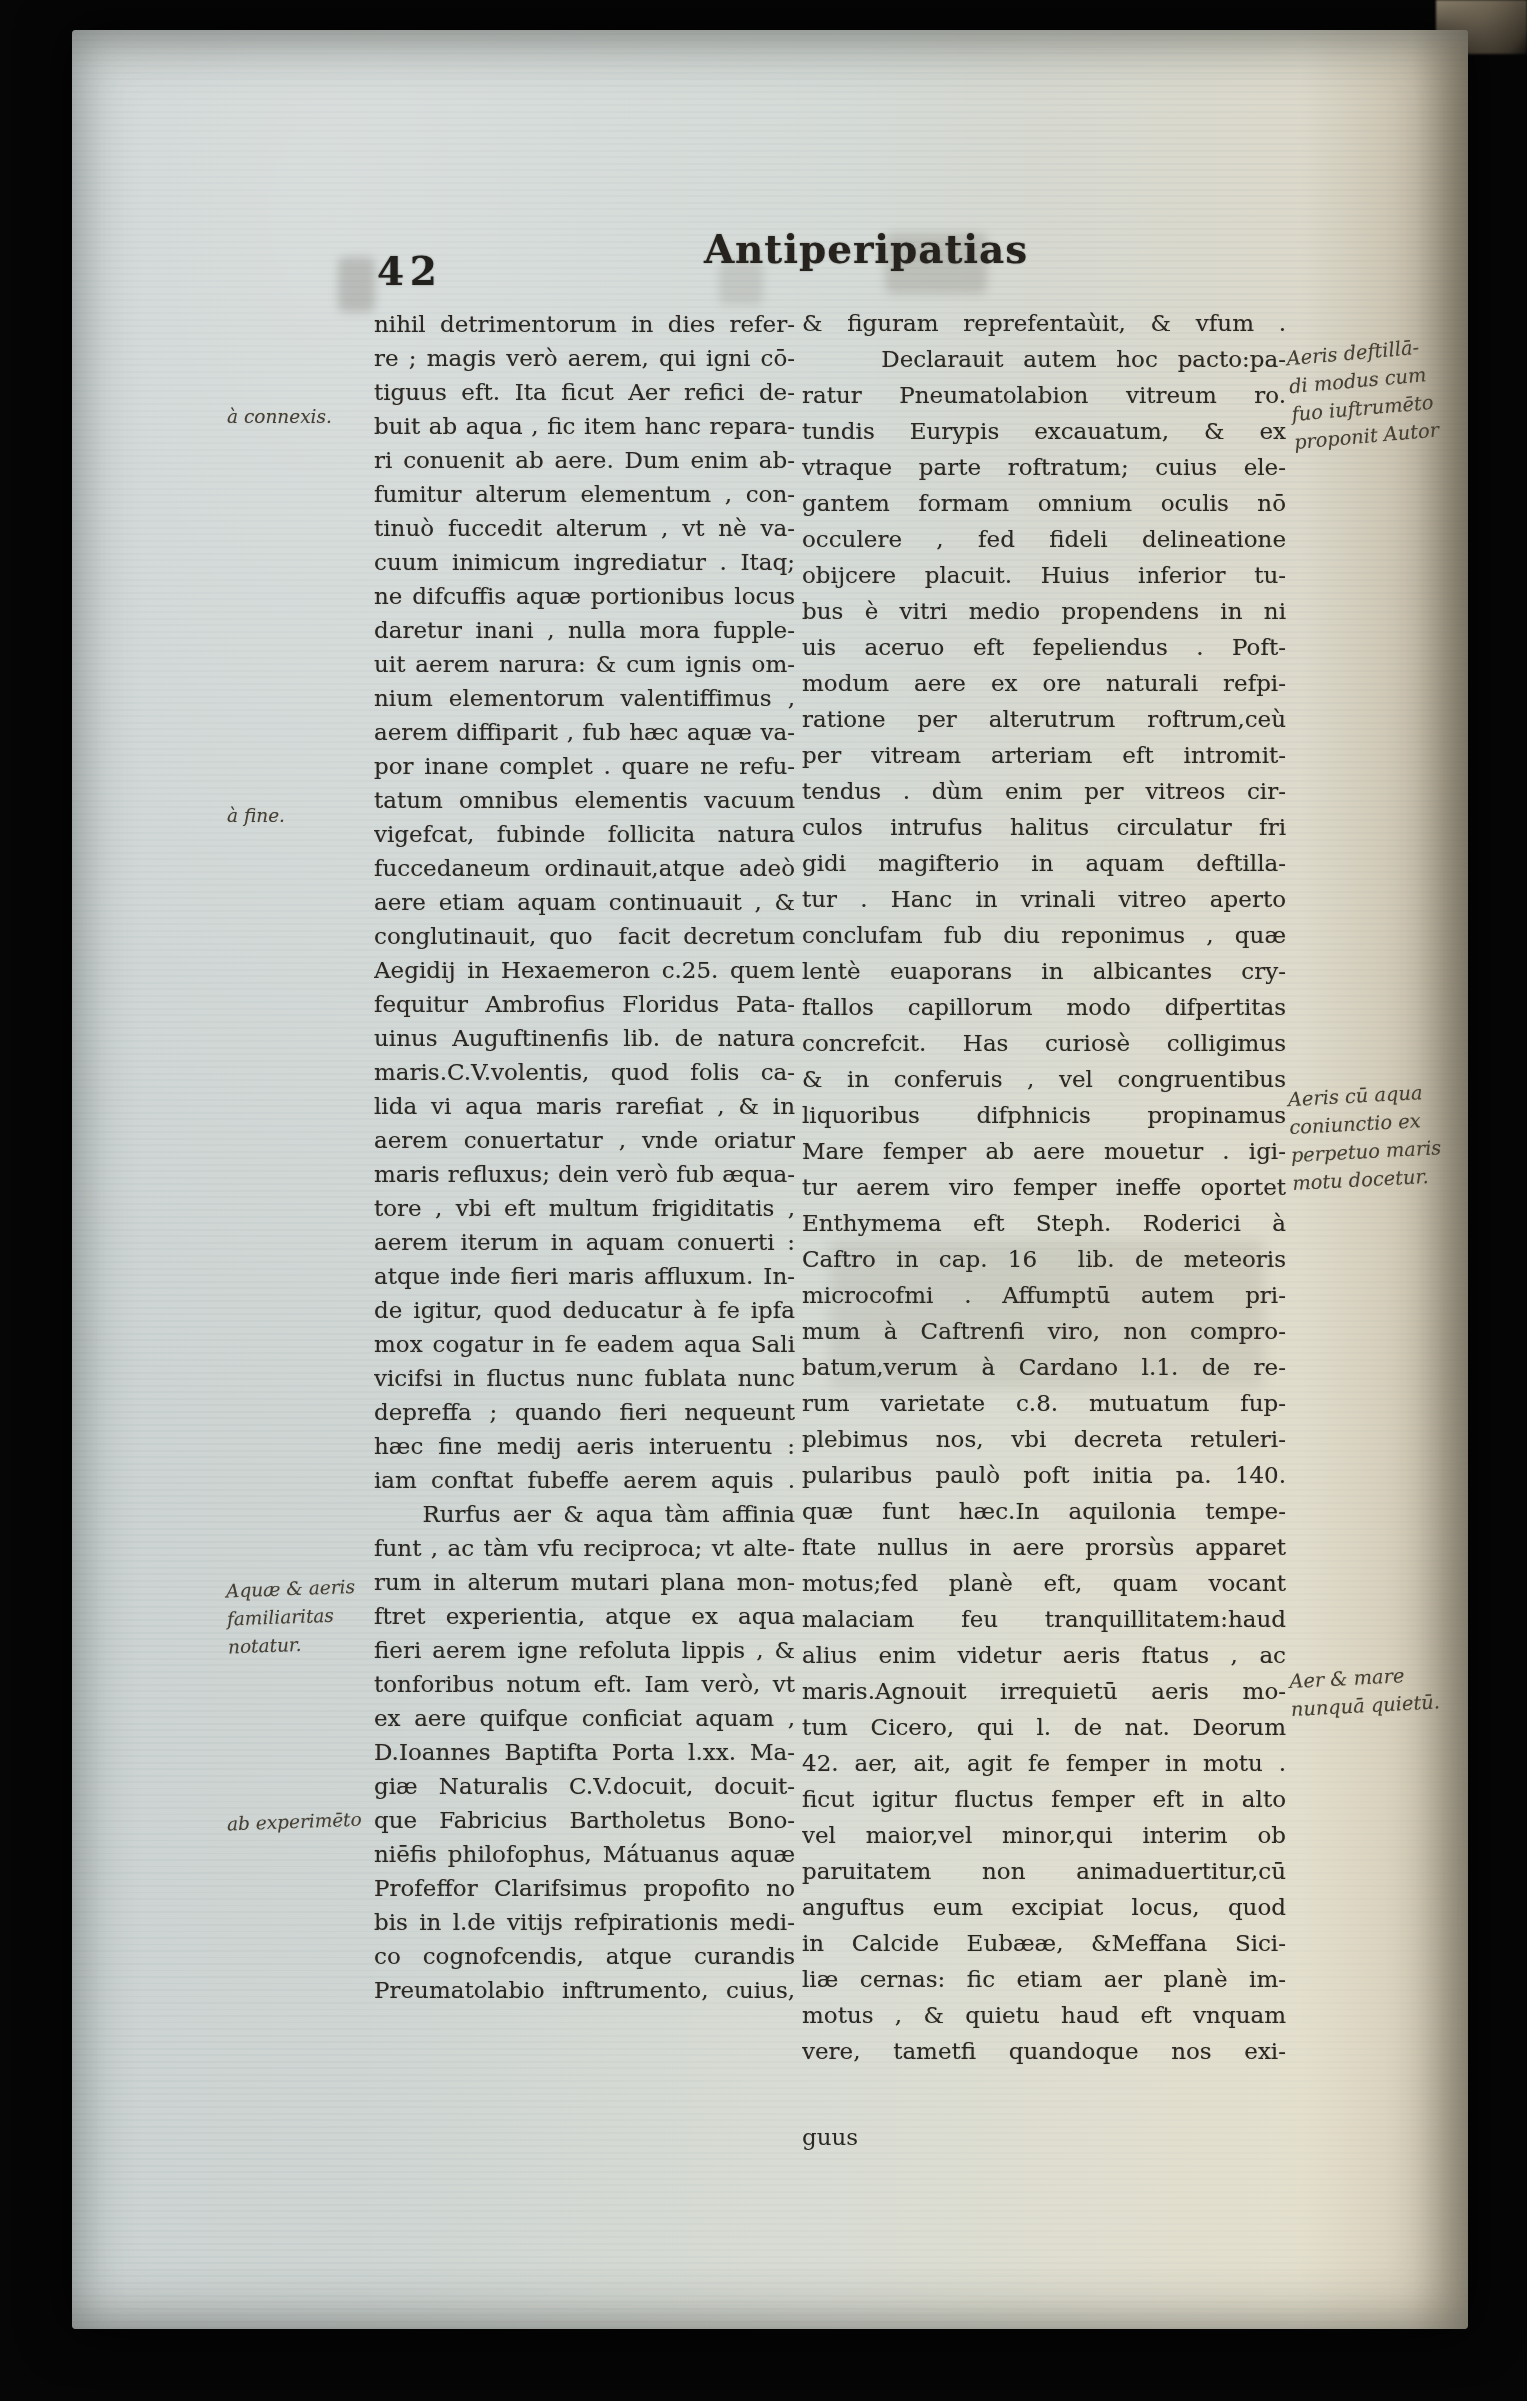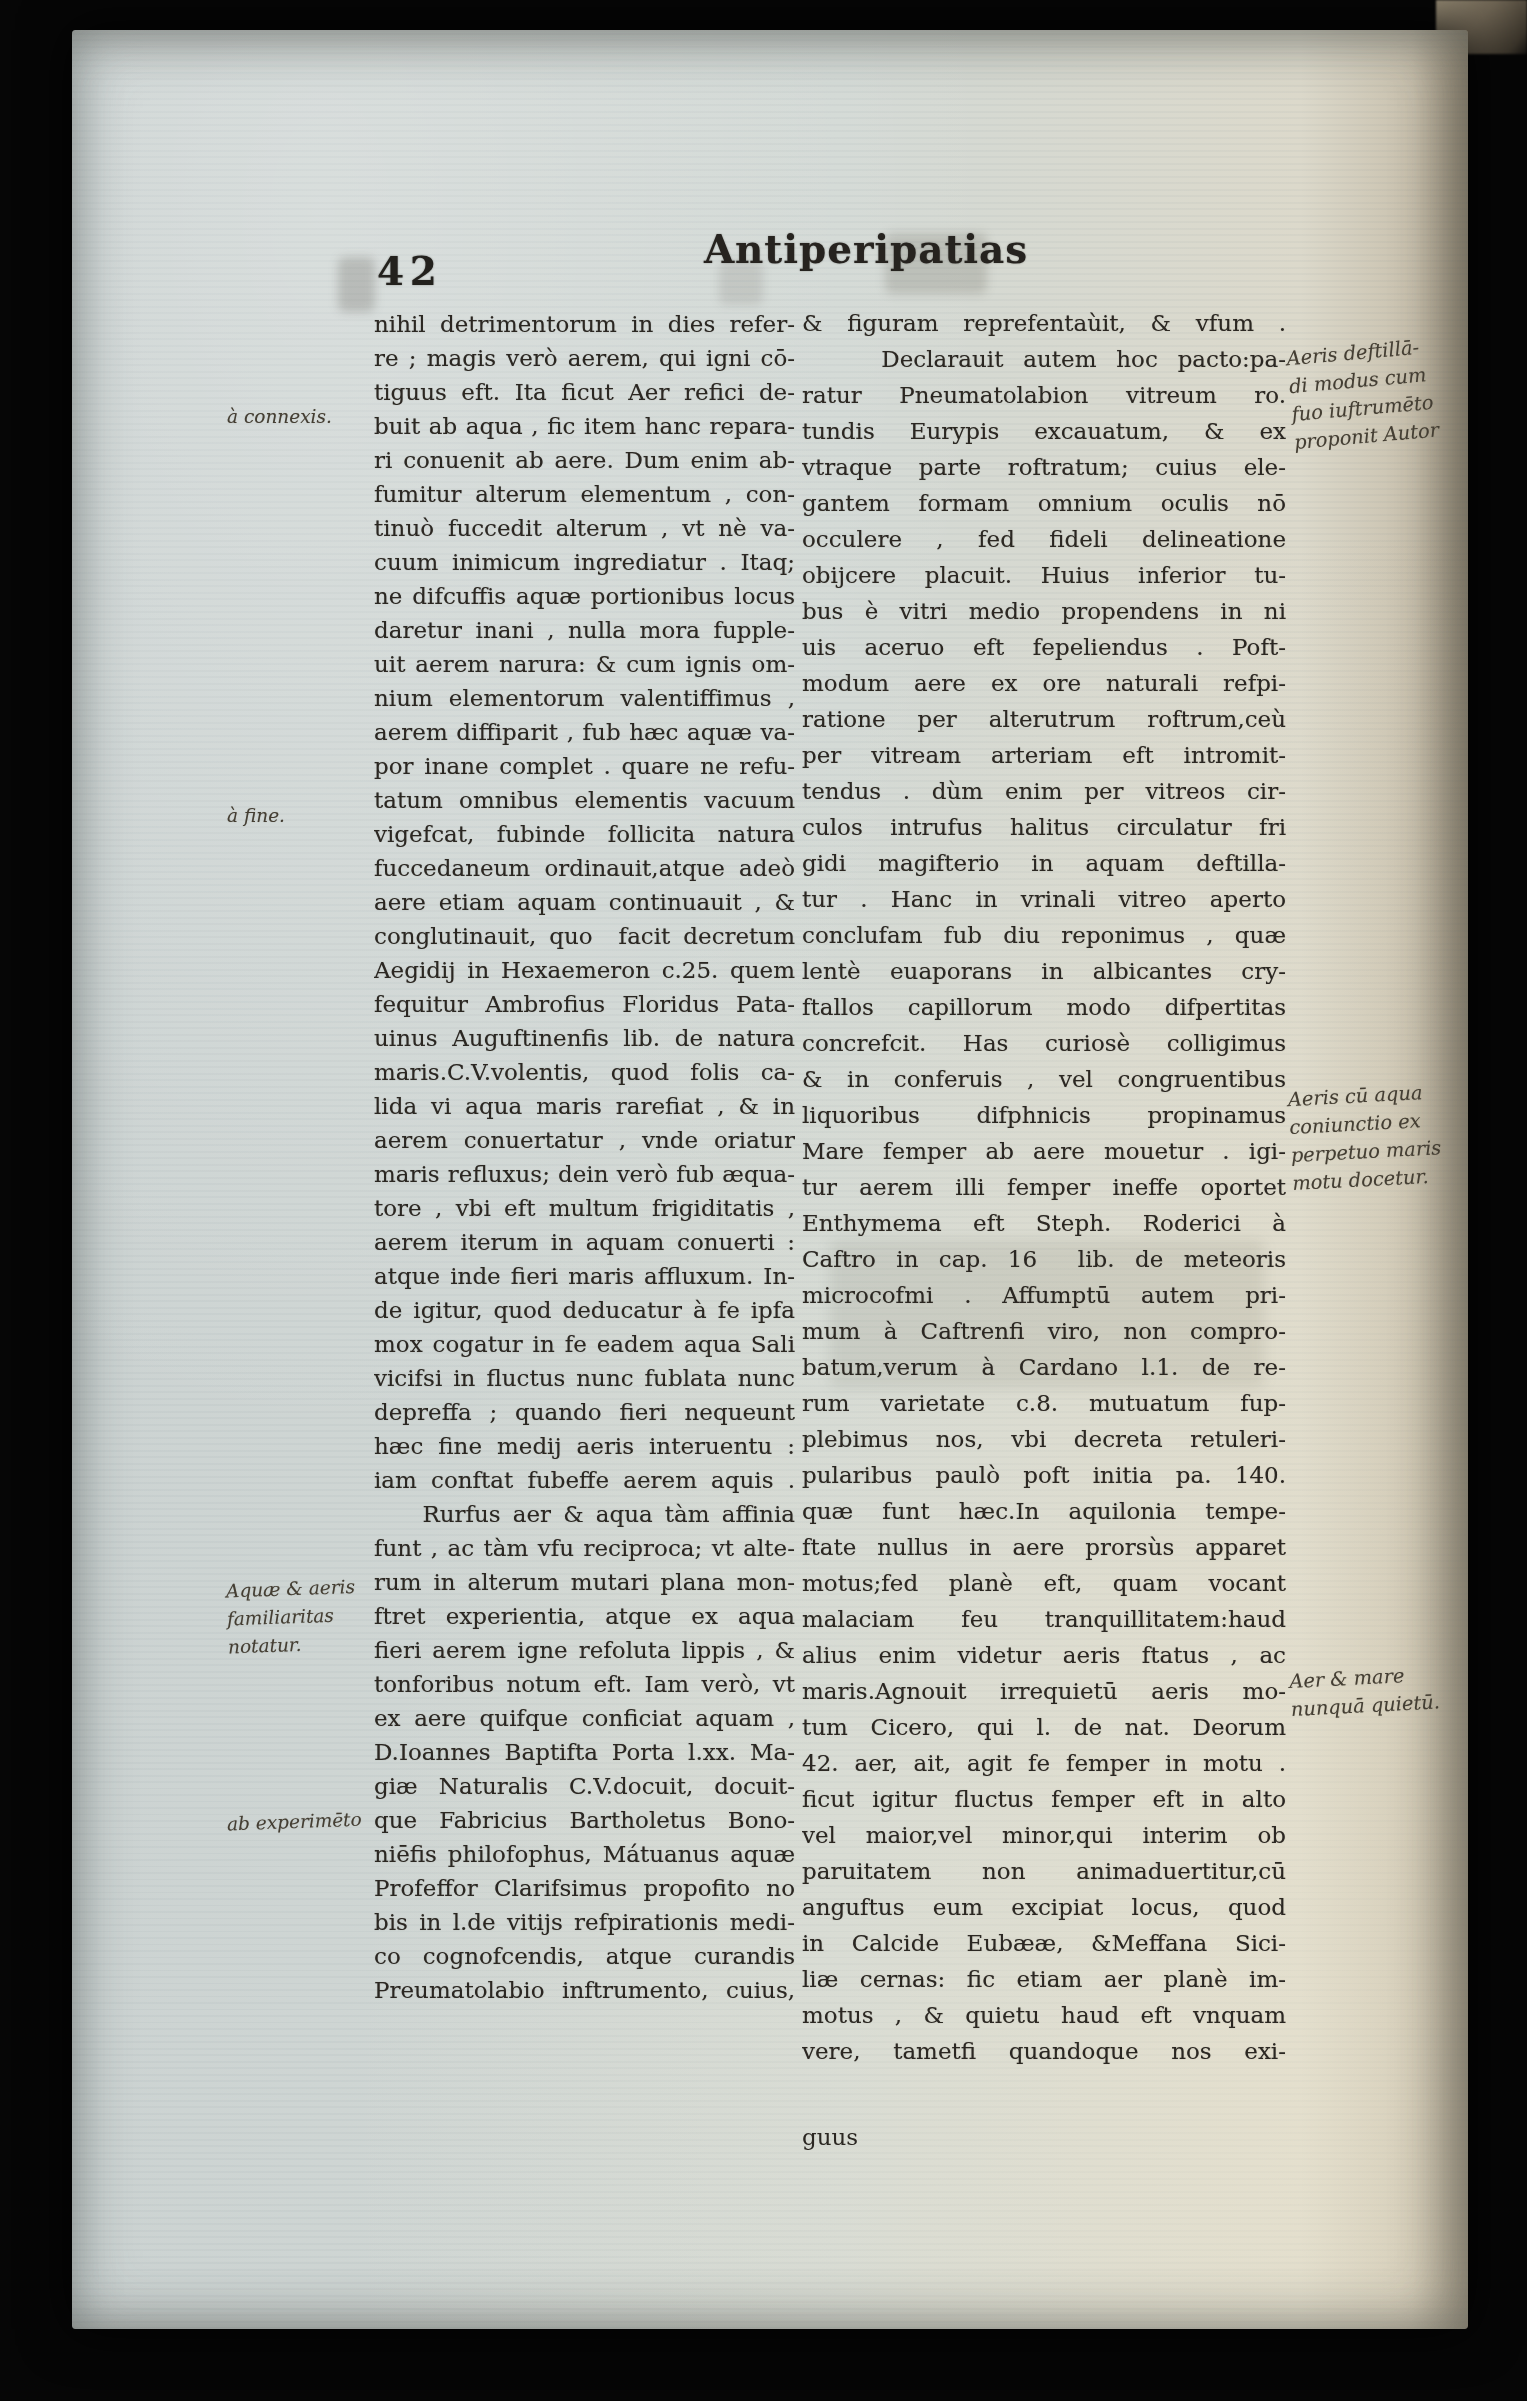--- a/index.html
+++ b/index.html
@@ -170,21 +170,21 @@
         <div class="line">culos intrufus halitus circulatur fri</div>
         <div class="line">gidi magifterio in aquam deftilla-</div>
         <div class="line">tur . Hanc in vrinali vitreo aperto</div>
         <div class="line">conclufam fub diu reponimus , quæ</div>
         <div class="line">lentè euaporans in albicantes cry-</div>
         <div class="line">ftallos capillorum modo difpertitas</div>
         <div class="line">concrefcit. Has curiosè colligimus</div>
         <div class="line">&amp; in conferuis , vel congruentibus</div>
         <div class="line">liquoribus difphnicis propinamus</div>
         <div class="line">Mare femper ab aere mouetur . igi-</div>
-        <div class="line">tur aerem illi femper ineffe oportet</div>
+        <div class="line">tur aerem viro femper ineffe oportet</div>
         <div class="line">Enthymema eft Steph. Roderici à</div>
         <div class="line">Caftro in cap. 16  lib. de meteoris</div>
         <div class="line">microcofmi . Affumptū autem pri-</div>
         <div class="line">mum à Caftrenfi viro, non compro-</div>
         <div class="line">batum,verum à Cardano l.1. de re-</div>
         <div class="line">rum varietate c.8. mutuatum fup-</div>
         <div class="line">plebimus nos, vbi decreta retuleri-</div>
         <div class="line">pularibus paulò poft initia pa. 140.</div>
         <div class="line">quæ funt hæc.In aquilonia tempe-</div>
         <div class="line">ftate nullus in aere prorsùs apparet</div>

